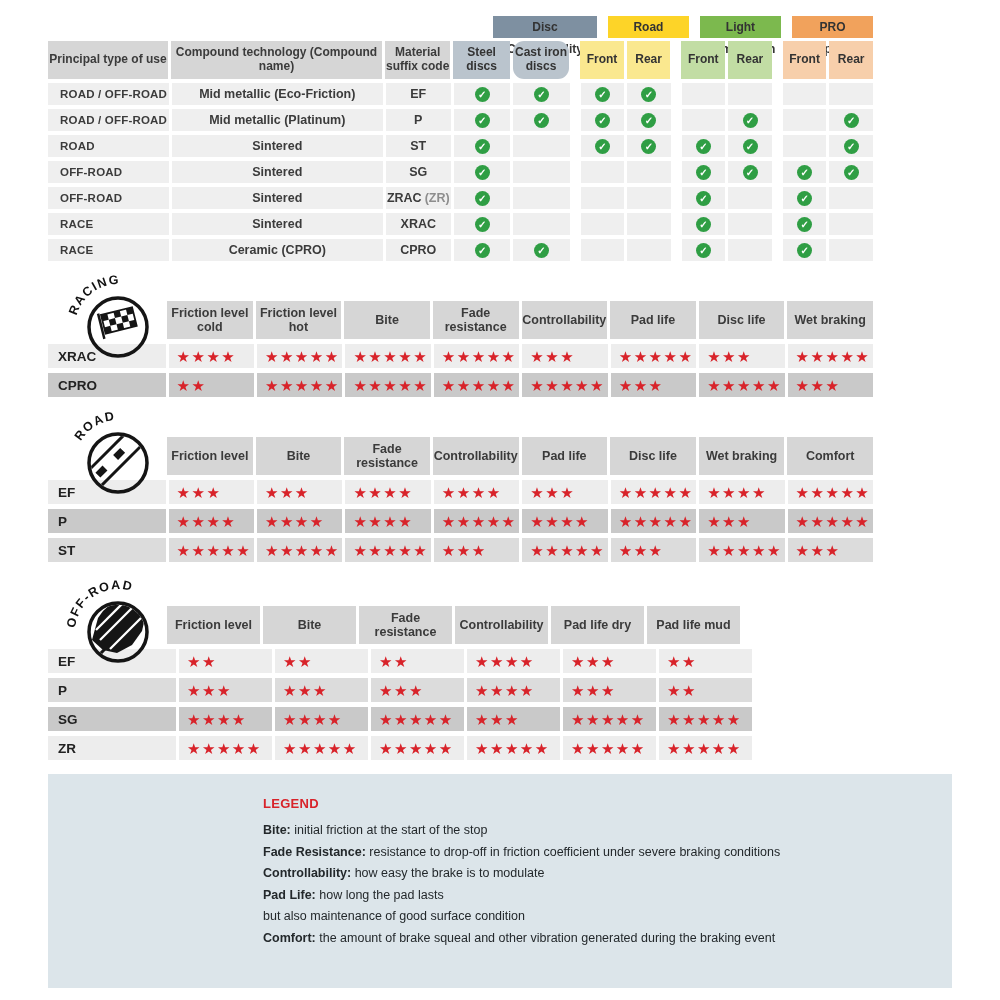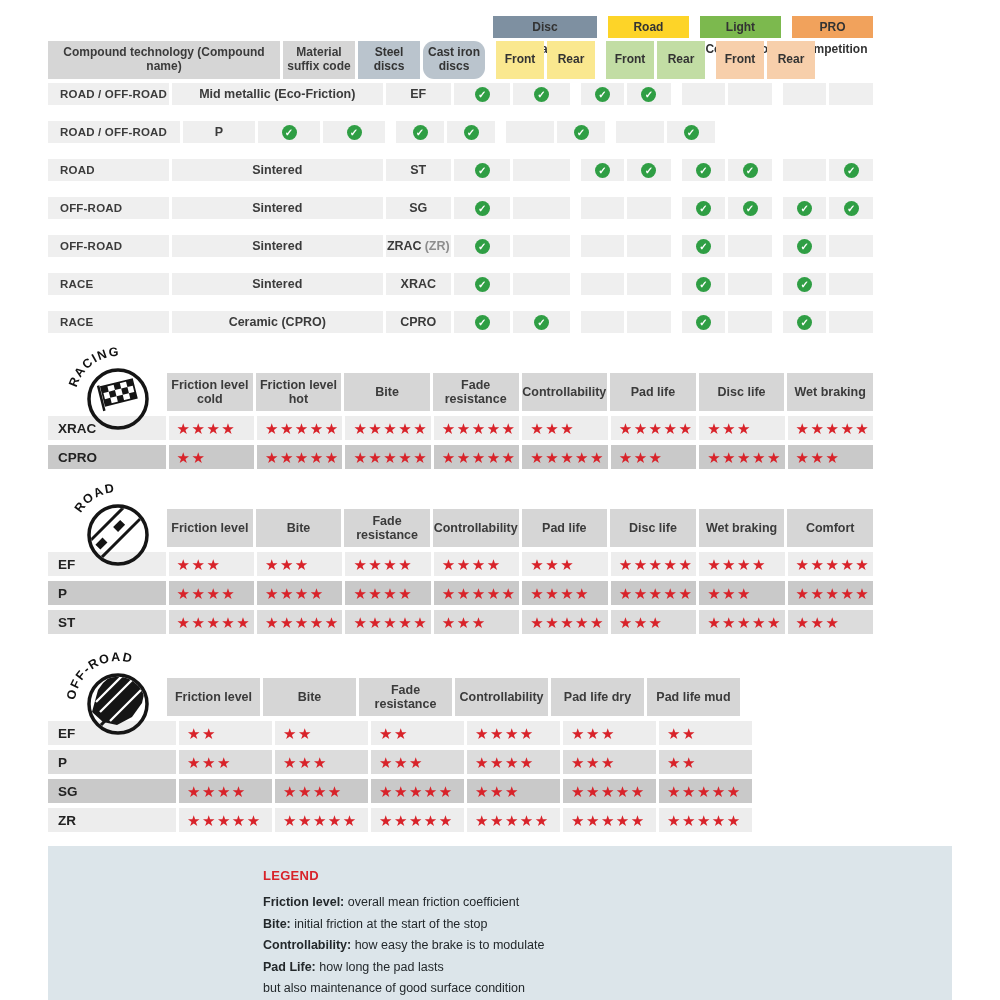--- a/index.html
+++ b/index.html
@@ -13,21 +13,21 @@
   #compat-groups .cgroup:nth-child(n+2){width:99px;margin-left:8px;}
   #compat-header{display:flex;margin-top:3px;}
   .chead{background:#d6d6d6;height:38px;display:flex;align-items:center;justify-content:center;text-align:center;
          font-size:12px;font-weight:bold;color:#3b3b3b;margin-right:3px;line-height:1.15;}
   .chead.c0{width:132px;}.chead.c1{width:232px;}.chead.c2{width:72px;}
   .csub{width:48px;height:38px;display:flex;align-items:center;justify-content:center;text-align:center;
         font-size:12px;font-weight:bold;color:#333;margin-right:3px;line-height:1.15;}
   .csub.wide{width:62px;}
   .gstart{margin-left:8px;}
   #compat-rows{margin-top:4px;}
-  .crow{display:flex;margin-bottom:16px;}
+  .crow{display:flex;margin-bottom:4px;}
   .cc{height:22px;background:#efefef;margin-right:3px;display:flex;align-items:center;justify-content:center;color:#3b3b3b;}
   .cc.use{width:132px;justify-content:flex-start;padding-left:12px;box-sizing:border-box;font-size:11.5px;font-weight:bold;letter-spacing:.2px;}
   .cc.comp{width:232px;font-weight:bold;font-size:12.5px;}
   .cc.code{width:72px;font-weight:bold;font-size:12.5px;}
   .cc.chk{width:48px;}
   .cc.chk.wide{width:62px;}
   .note{color:#8d8d8d;font-weight:bold;margin-left:3px;}
   .check{width:15px;height:15px;border-radius:50%;background:#2f9e44;color:#fff;font-size:10px;font-weight:bold;
          display:flex;align-items:center;justify-content:center;}
 
@@ -63,20 +63,21 @@
 <div class="page">
 
   <div>
     <div id="compat-groups">
         <div class="cgroup" style="background: rgb(126, 144, 161);">Disc Compatibility</div>
         <div class="cgroup" style="background: rgb(253, 212, 40);">Road</div>
         <div class="cgroup" style="background: rgb(124, 185, 78);">Light Competition</div>
         <div class="cgroup" style="background: rgb(241, 162, 92);">PRO Competition</div>
       </div>
     <div id="compat-header">
+        <div class="chead c0">Principal type of use</div>
         <div class="chead c1">Compound technology (Compound name)</div>
         <div class="chead c2">Material suffix code</div>
         <div class="csub wide" style="background: rgb(186, 196, 205);">Steel discs</div>
         <div class="csub wide" style="background: rgb(186, 196, 205); border-radius: 11px;">Cast iron discs</div>
         <div class="csub gstart" style="background: rgb(250, 232, 143);">Front</div>
         <div class="csub" style="background: rgb(250, 232, 143);">Rear</div>
         <div class="csub gstart" style="background: rgb(194, 221, 164);">Front</div>
         <div class="csub" style="background: rgb(194, 221, 164);">Rear</div>
         <div class="csub gstart" style="background: rgb(247, 207, 171);">Front</div>
         <div class="csub" style="background: rgb(247, 207, 171);">Rear</div>
@@ -98,20 +99,21 @@
           <div class="cc chk">
             <span class="check">✓</span>
           </div>
           <div class="cc chk gstart"></div>
           <div class="cc chk"></div>
           <div class="cc chk gstart"></div>
           <div class="cc chk"></div>
         </div>
         <div class="crow">
           <div class="cc use">ROAD / OFF-ROAD</div>
+          <div class="cc comp">Mid metallic (Platinum)</div>
           <div class="cc code">P</div>
           <div class="cc chk wide">
             <span class="check">✓</span>
           </div>
           <div class="cc chk wide">
             <span class="check">✓</span>
           </div>
           <div class="cc chk gstart">
             <span class="check">✓</span>
           </div>
@@ -546,22 +548,22 @@
           <div class="rcell sh-light">
             <span class="stars">★★★★★</span>
           </div>
         </div>
       </div>
   </div>
 
   <div id="legend">
     <div id="legend-title">LEGEND</div>
     <div id="legend-lines">
-        <div class="lline"><span class="lterm">Friction level: </span><span class="ldesc">overall mean friction coefficient</span></div>
         <div class="lline"><span class="lterm">Bite: </span><span class="ldesc">initial friction at the start of the stop</span></div>
+        <div class="lline"><span class="lterm">Fade Resistance: </span><span class="ldesc">resistance to drop-off in friction coefficient under severe braking conditions</span></div>
         <div class="lline"><span class="lterm">Controllability: </span><span class="ldesc">how easy the brake is to modulate</span></div>
         <div class="lline"><span class="lterm">Pad Life: </span><span class="ldesc">how long the pad lasts</span></div>
         <div class="lline"><span class="ldesc">but also maintenance of good surface condition</span></div>
         <div class="lline"><span class="lterm">Comfort: </span><span class="ldesc">the amount of brake squeal and other vibration generated during the braking event</span></div>
       </div>
   </div>
 
 </div>
 
 </body></html>

